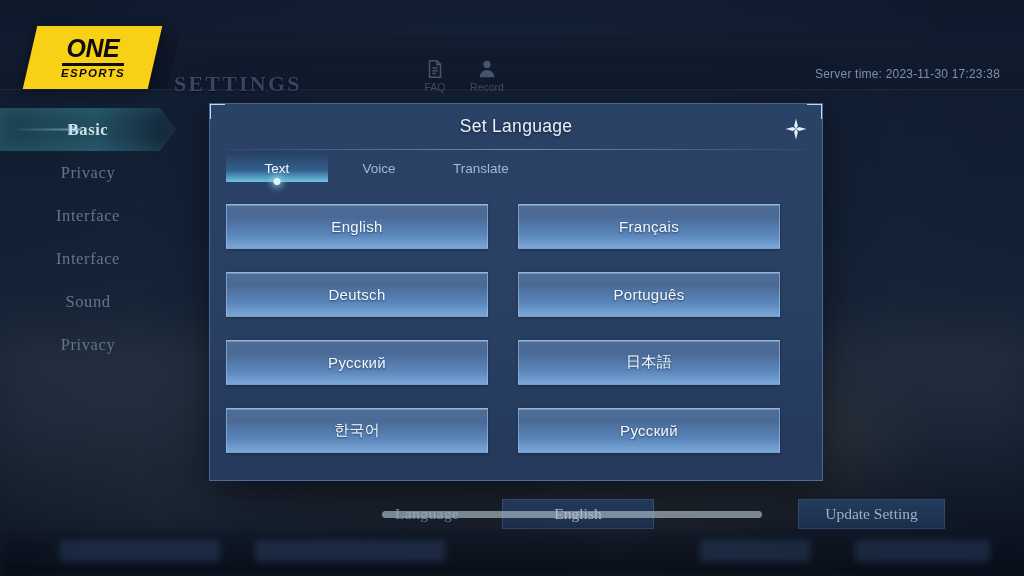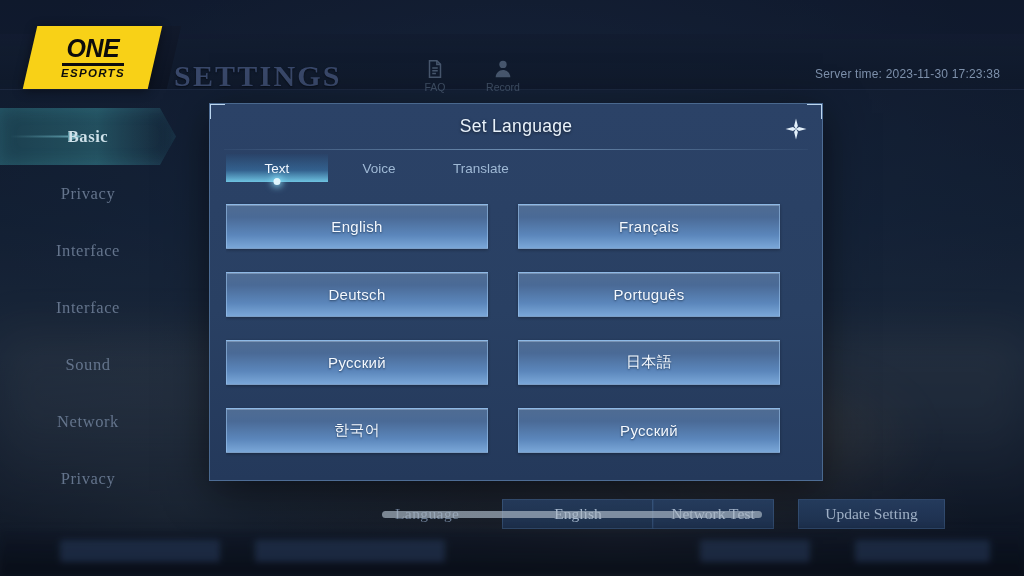--- a/index.html
+++ b/index.html
@@ -36,23 +36,23 @@
   
   .dim { position:absolute; inset:0; background:rgba(8,14,26,0.42); }
 
   
   .topbar {
     position:absolute; left:0; top:34px; width:1024px; height:56px;
     background:linear-gradient(180deg, rgba(18,28,48,0.92), rgba(16,25,43,0.86));
     border-bottom:1px solid rgba(80,110,150,0.16);
   }
   .settings-title {
-    position:absolute; left:174px; top:59px;
+    position:absolute; left:174px; top:71px;
     font-family:"Liberation Serif", serif;
-    font-size:30px; letter-spacing:2.2px;
+    font-size:22px; letter-spacing:2.2px;
     color:#39486a; font-weight:700;
     text-shadow:0 1px 2px rgba(0,0,0,0.5);
   }
 
   .logo {
     position:absolute; left:30px; top:26px; width:125px; height:63px;
     background:#f8d117;
     transform:skewX(-13deg);
     box-shadow:0 2px 10px rgba(0,0,0,0.45);
     display:flex; flex-direction:column; align-items:center; justify-content:center;
@@ -68,37 +68,37 @@
     font-family:"Liberation Sans", sans-serif;
     font-weight:800; font-size:11.5px; color:#0d0d0d;
     letter-spacing:1.3px; font-style:italic;
   }
   .logo-tail {
     position:absolute; left:138px; top:26px; width:36px; height:63px;
     background:linear-gradient(180deg,#11192b,#0c1322);
     transform:skewX(-13deg);
   }
 
-  .topicons { position:absolute; left:418px; top:58px; display:flex; gap:34px; }
+  .topicons { position:absolute; left:418px; top:58px; display:flex; gap:18px; }
   .topicon { width:34px; text-align:center; opacity:0.5; }
   .topicon svg { display:block; margin:0 auto; }
   .topicon span {
     display:block; font-size:10.5px; color:#6d8099; margin-top:1px;
     font-family:"Liberation Sans", sans-serif;
   }
 
   .servertime {
     position:absolute; right:24px; top:67px;
     font-size:12px; color:#7d90ab; letter-spacing:0.2px;
   }
 
   
   .sidebar { position:absolute; left:0; top:108px; width:176px; }
   .side-item {
-    height:57px; display:flex; align-items:center; justify-content:center;
+    height:43px; display:flex; align-items:center; justify-content:center;
     font-family:"Liberation Serif", serif;
     font-size:16.5px; color:#64748c; letter-spacing:0.6px;
     position:relative;
   }
   .side-item.active {
     color:#cfe2ea; font-weight:700;
     background:linear-gradient(90deg, rgba(36,92,104,0.55) 0%, rgba(46,112,124,0.60) 55%, rgba(30,78,92,0.10) 100%);
     clip-path:polygon(0 0, 160px 0, 176px 50%, 160px 100%, 0 100%);
     box-shadow:inset 0 0 18px rgba(90,200,220,0.18);
   }
@@ -323,23 +323,20 @@
         <span class="side-label">Privacy</span>
       </div>
       <div class="side-item">
         <span class="side-label">Interface</span>
       </div>
       <div class="side-item">
         <span class="side-label">Interface</span>
       </div>
       <div class="side-item">
         <span class="side-label">Sound</span>
-      </div>
-      <div class="side-item">
-        <span class="side-label">Network</span>
       </div>
       <div class="side-item">
         <span class="side-label">Privacy</span>
       </div>
     </div>
 
   <div class="modal">
     <span class="corner tl">
         <i class="h"></i>
         <i class="v"></i>
@@ -375,21 +372,20 @@
           <div class="lang-btn">日本語</div>
           <div class="lang-btn">한국어</div>
           <div class="lang-btn">Русский</div>
         </div>
     </div>
   </div>
 
   <div class="bottombar">
     <div class="bb-label">Language</div>
     <div class="bb-dropdown">English</div>
-    <div class="bb-btn" id="btn-network">Network Test</div>
     <div class="bb-btn" id="btn-update">Update Setting</div>
   </div>
 
   <div class="scrollbar">
       <i></i>
     </div>
 
   <div class="bottomfade">
     <span class="bf-chip" style="left:60px;  top:10px; width:160px;"></span>
     <span class="bf-chip" style="left:255px; top:10px; width:190px;"></span>

